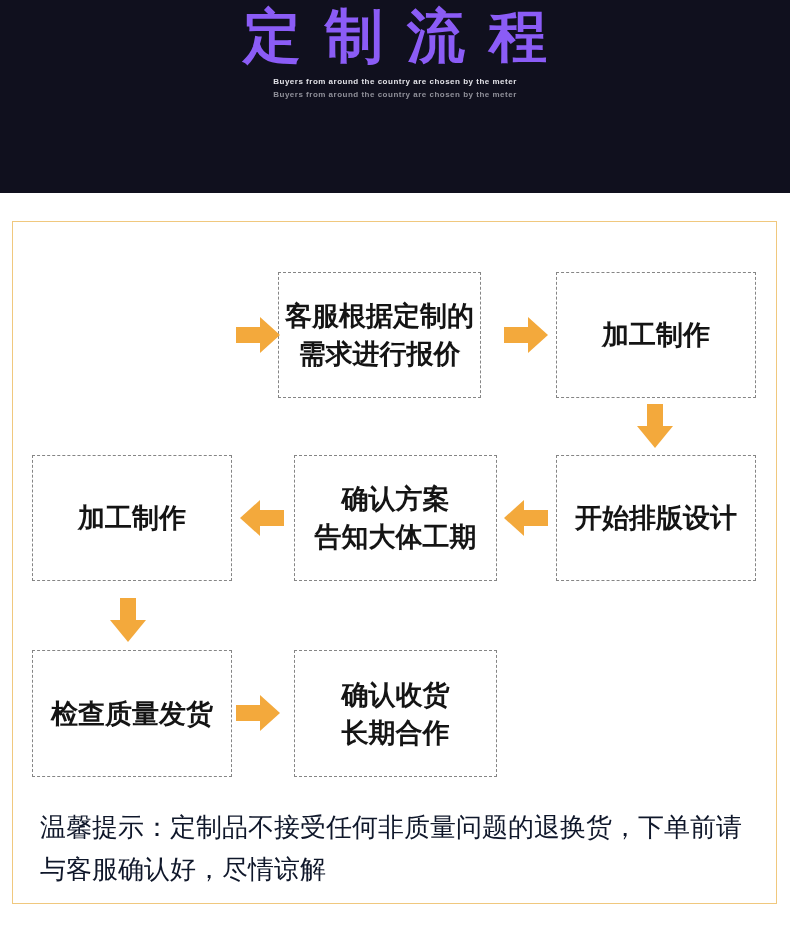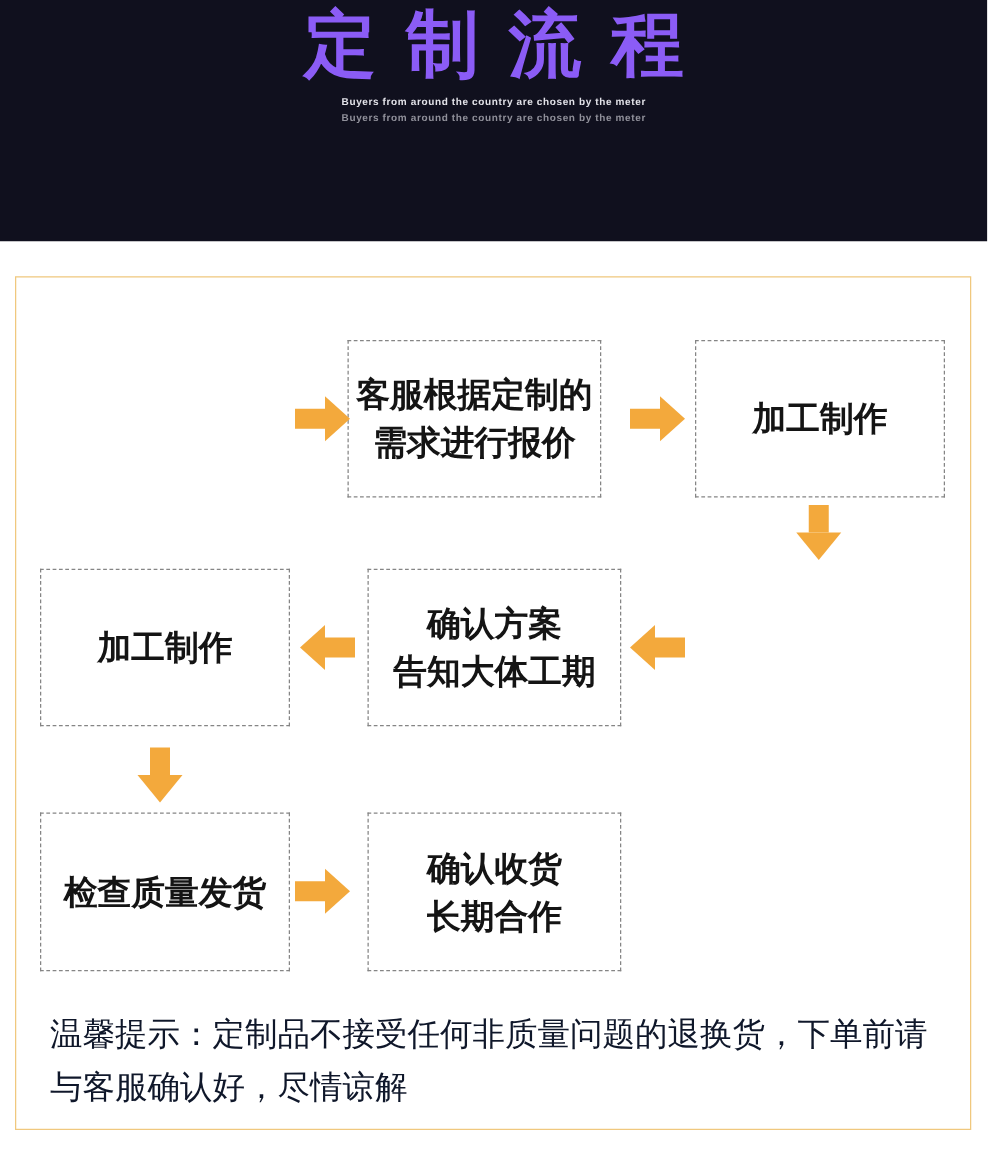--- a/index.html
+++ b/index.html
@@ -61,20 +61,21 @@
     <div class="title-zh">定制流程</div>
     <div class="sub sub1">Buyers from around the country are chosen by the meter</div>
     <div class="sub sub2">Buyers from around the country are chosen by the meter</div>
   </div>
 
   <div class="panel"></div>
 
   <div class="step p-r1c2">客服根据定制的
 需求进行报价</div>
   <div class="step p-r1c3">加工制作</div>
+  <div class="step p-r2c3">开始排版设计</div>
   <div class="step p-r2c2">确认方案
 告知大体工期</div>
   <div class="step p-r3c1">检查质量发货</div>
   <div class="step p-r2c1">加工制作</div>
   <div class="step p-r3c2">确认收货
 长期合作</div>
 
   <div class="arr arr-right a-r1">
       <div class="shaft"></div>
       <div class="head"></div>

